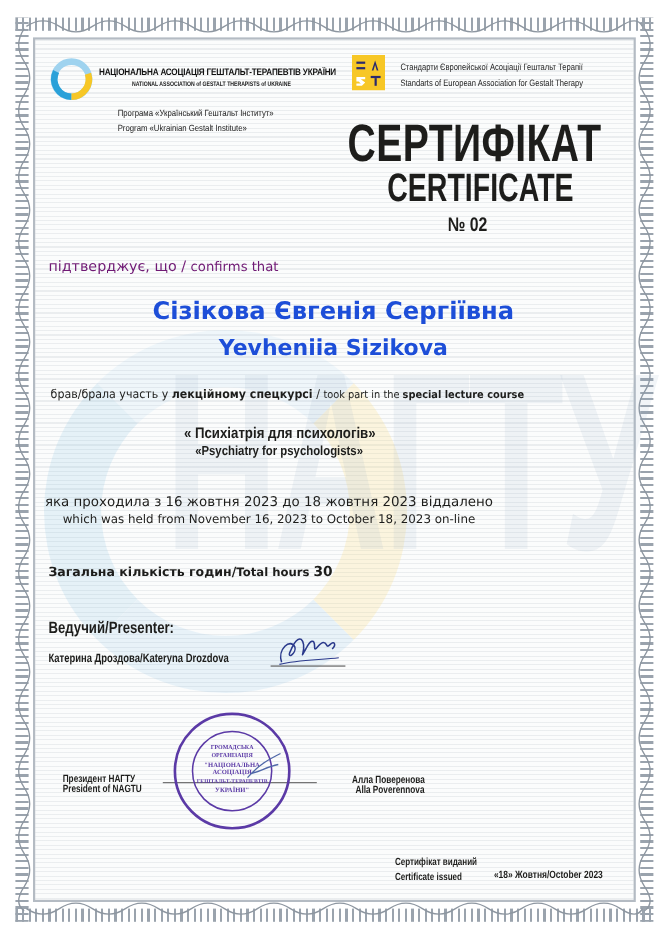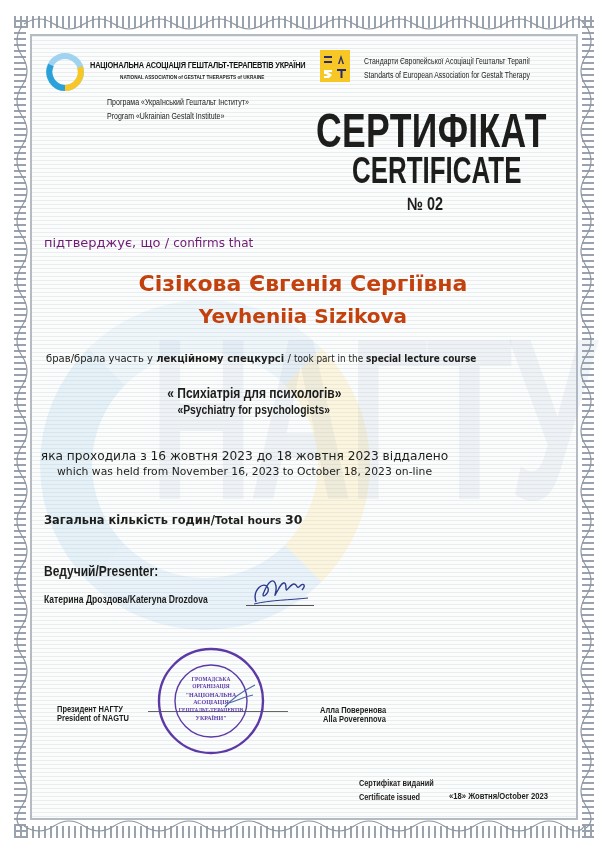--- a/index.html
+++ b/index.html
@@ -98,21 +98,21 @@
     font-family: "Liberation Sans", sans-serif; font-weight: bold; font-size: 18px;
     color: #1d1d1b; white-space: nowrap; transform: scaleX(0.8); transform-origin: left;
   }
 
   
   .confirms { position: absolute; left: 44px; top: 235px; font-size: 13px; color: #701a75; white-space: nowrap; }
   .confirms .en { font-size: 12px; }
 
   .name-ua, .name-en {
     position: absolute; left: 0; width: 606px; text-align: center;
-    font-family: "DejaVu Sans", sans-serif; font-weight: bold; color: #c2410c; white-space: nowrap;
+    font-family: "DejaVu Sans", sans-serif; font-weight: bold; color: #1d4ed8; white-space: nowrap;
   }
   .name-ua { top: 271px; font-size: 22px; }
   .name-en { top: 304px; font-size: 20px; }
 
   .took-part {
     position: absolute; left: 46px; top: 352px; font-size: 10.8px; white-space: nowrap;
     transform: scaleX(0.93); transform-origin: left;
   }
   .took-part .b { font-weight: bold; }
   .took-part .sm { font-size: 9.6px; }

